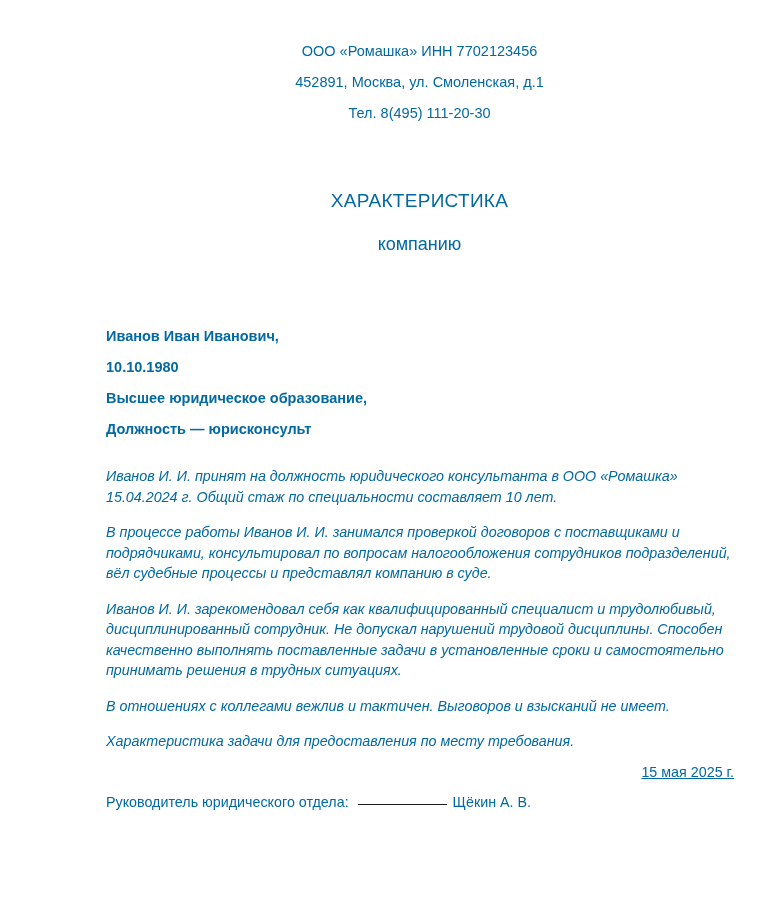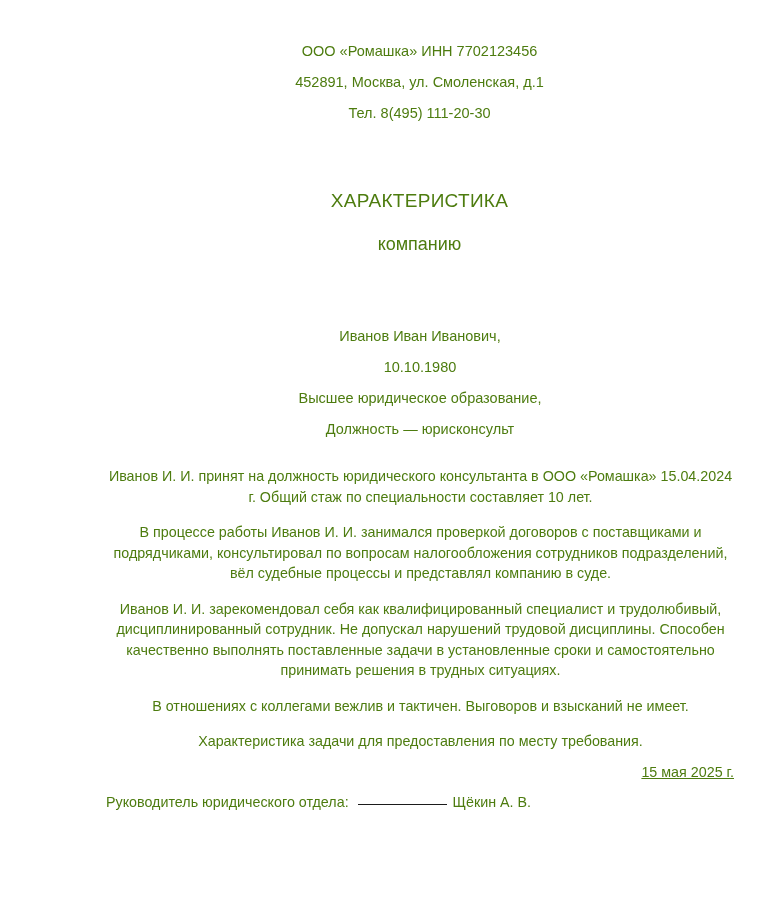--- a/index.html
+++ b/index.html
@@ -6,21 +6,21 @@
     margin: 0;
     padding: 0;
     background: #ffffff;
   }
   .page {
     position: relative;
     width: 779px;
     height: 909px;
     background: #ffffff;
     font-family: "Liberation Sans", "DejaVu Sans", sans-serif;
-    color: #4d7c0f;
+    color: #0369a1;
     overflow: hidden;
     box-sizing: border-box;
   }
 
   
   .letterhead {
     position: absolute;
     left: 106px;
     top: 36px;
     width: 627px;
@@ -50,35 +50,37 @@
     line-height: 26px;
     margin-top: 17px;
   }
 
   
   .subject-block {
     position: absolute;
     left: 106px;
     top: 321px;
     width: 628px;
-    text-align: center;
+    text-align: left;
+    font-weight: bold;
   }
   .subject-block .subj-line {
     font-size: 14.5px;
     line-height: 31px;
     white-space: nowrap;
   }
 
   
   .body-block {
     position: absolute;
     left: 106px;
     top: 466px;
     width: 629px;
-    text-align: center;
+    text-align: left;
+    font-style: italic;
   }
   .body-block p {
     margin: 0 0 15px 0;
     font-size: 14.3px;
     line-height: 20.5px;
   }
   .body-block p:last-child { margin-bottom: 0; }
 
   
   .date-line {

